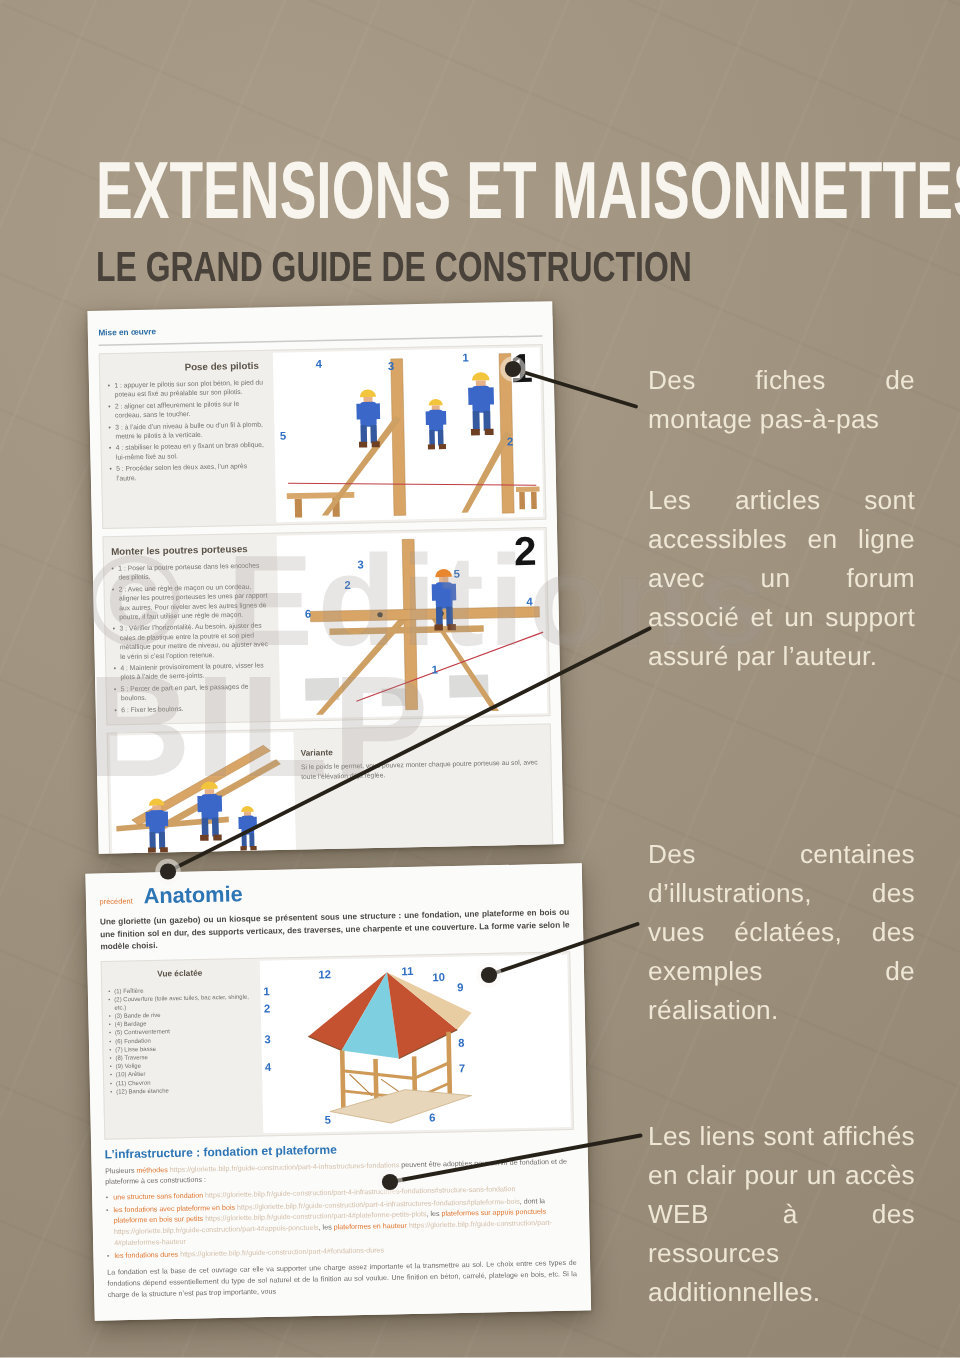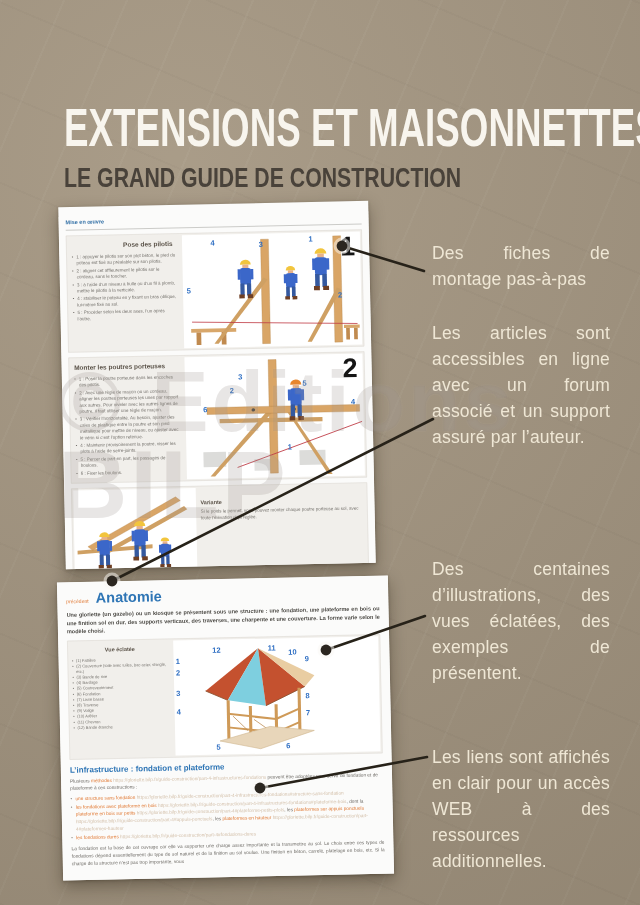--- a/index.html
+++ b/index.html
@@ -390,14 +390,14 @@
   </g>
   <g>
     <line x1="260" y1="788" x2="427" y2="757"></line>
     <circle class="halo" cx="260" cy="788" r="8.5"></circle>
     <circle class="dot" cx="260" cy="788" r="5.4"></circle>
   </g>
 </svg>
 
 <p class="anno a1">Des fiches de montage pas-à-pas</p>
 <p class="anno a2">Les articles sont accessibles en ligne avec un forum associé et un support assuré par l’auteur.</p>
-<p class="anno a3">Des centaines d’illustrations, des vues éclatées, des exemples de présentent.</p>
+<p class="anno a3">Des centaines d’illustrations, des vues éclatées, des exemples de réalisation.</p>
 <p class="anno a4">Les liens sont affichés en clair pour un accès WEB à des ressources additionnelles.</p>
 
 </body></html>

